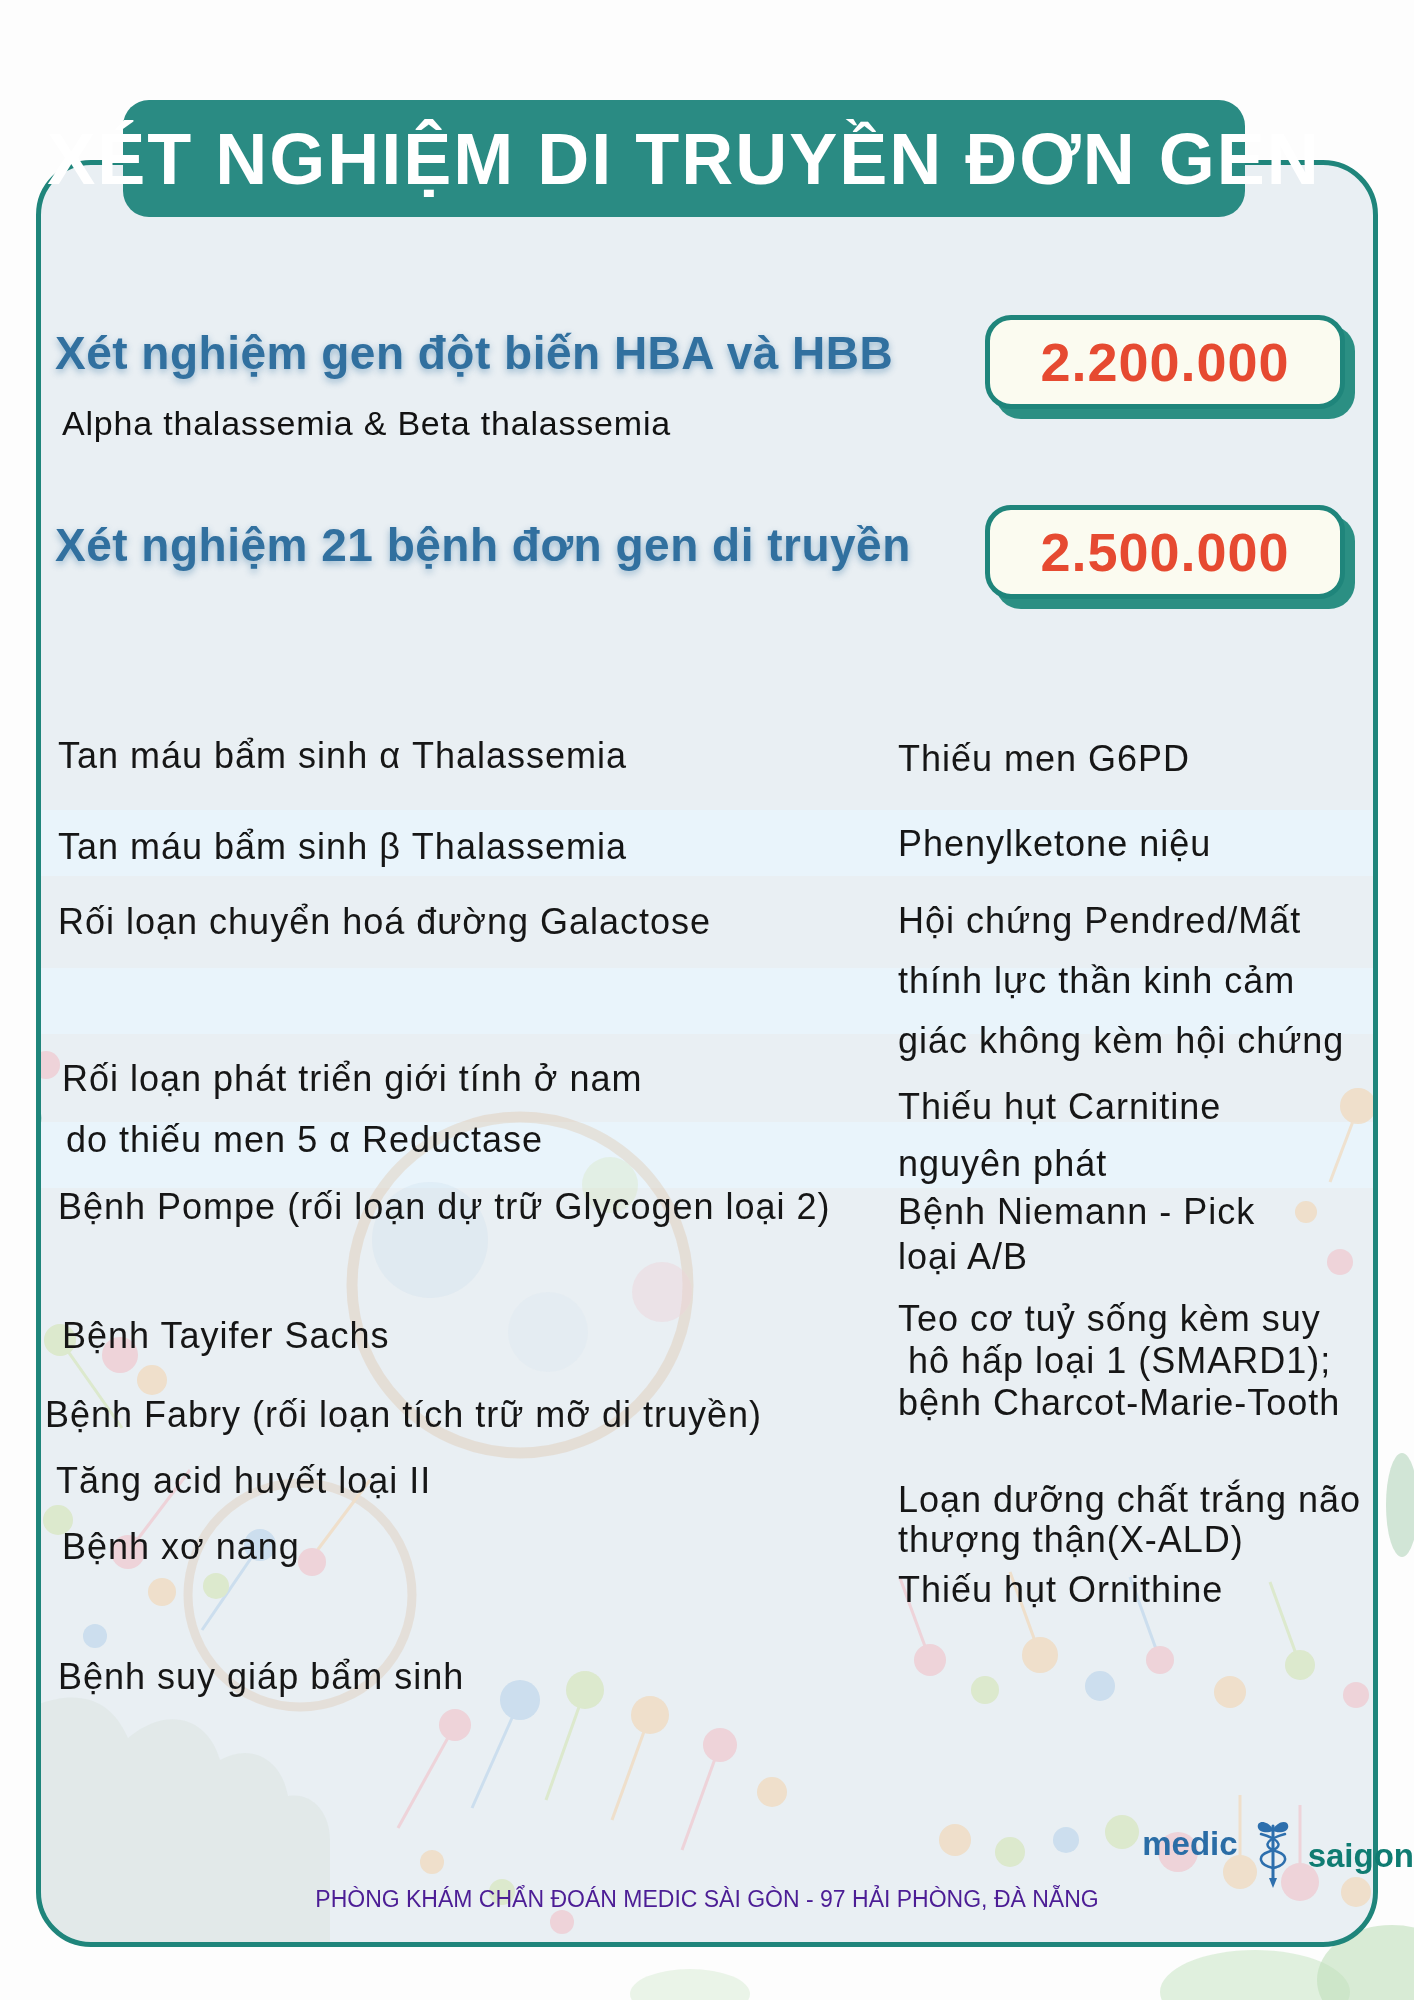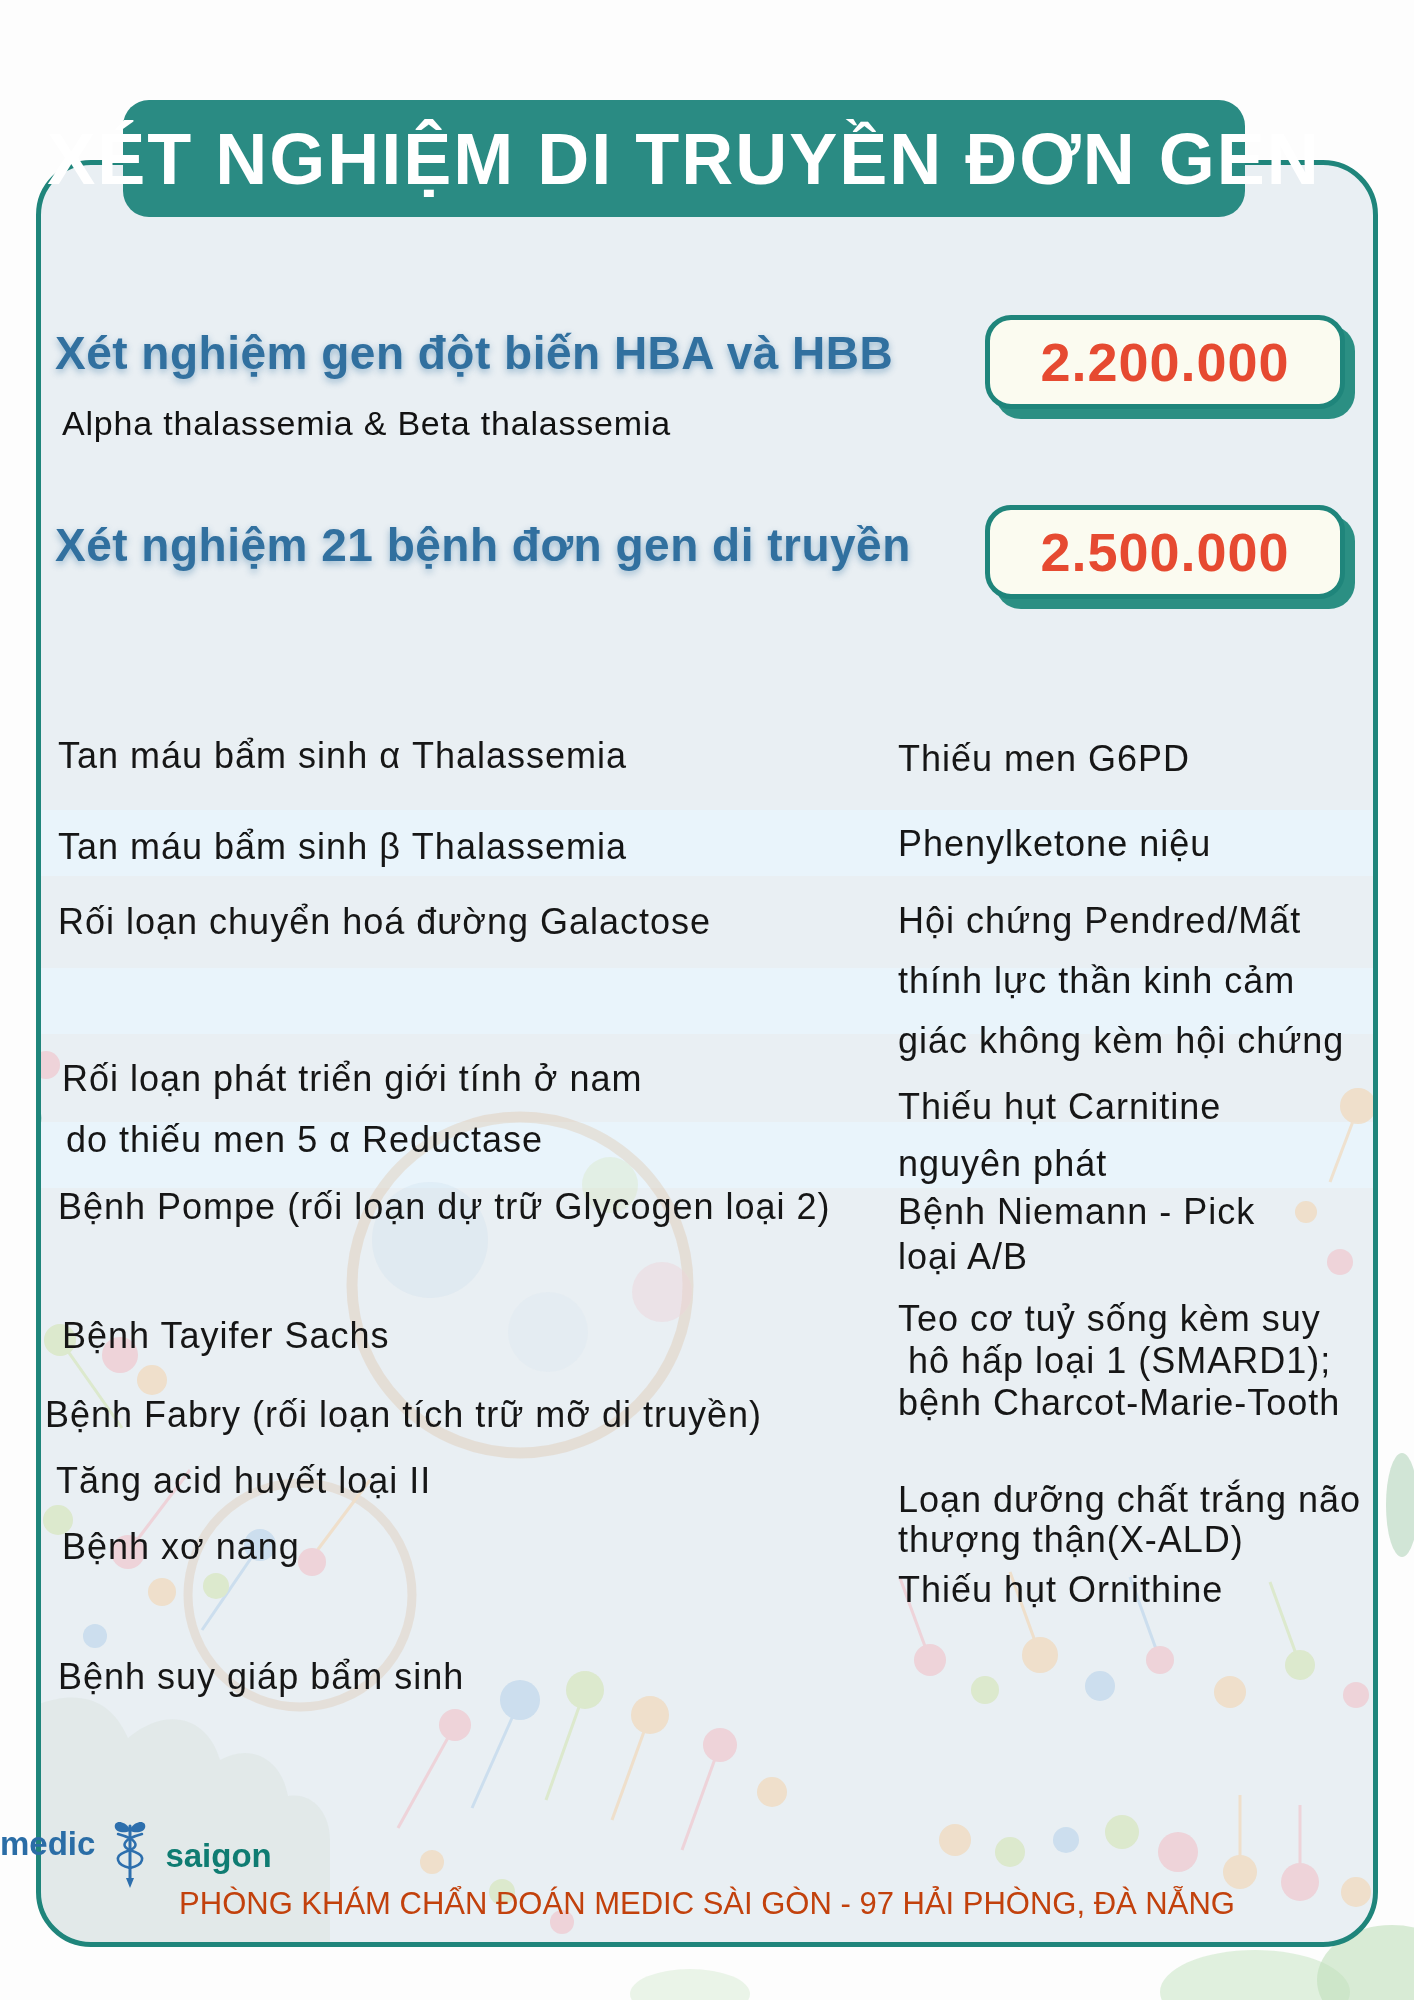--- a/index.html
+++ b/index.html
@@ -15,26 +15,26 @@
           background:#2a8b83;border-radius:26px;display:flex;align-items:center;justify-content:center}
   .banner span{color:#ffffff;font-size:72px;font-weight:700;letter-spacing:2px;white-space:nowrap}
   .hd{position:absolute;font-size:46px;font-weight:700;color:#31709f;letter-spacing:.5px;
       text-shadow:0 3px 7px rgba(49,112,159,.45);white-space:nowrap}
   .sub{position:absolute;font-size:34px;color:#121212;letter-spacing:.8px;white-space:nowrap}
   .pricebox{position:absolute;width:360px;height:94px;box-sizing:border-box;background:#fbfbf0;
             border:5px solid #1f857b;border-radius:26px;box-shadow:10px 10px 0 0 #2b8f83;
             display:flex;align-items:center;justify-content:center}
   .pricebox span{font-size:54px;font-weight:700;color:#e64a31;letter-spacing:1px}
   .li{position:absolute;font-size:36px;color:#161616;letter-spacing:1px;white-space:nowrap}
-  .logo{position:absolute;left:0;right:0;top:1818px;display:flex;justify-content:flex-start;
+  .logo{position:absolute;left:0;right:0;top:1818px;display:flex;justify-content:flex-end;
         align-items:flex-start;gap:15px}
   .lm{font-size:33px;font-weight:700;color:#2a6da6;line-height:36px;margin-top:8px}
   .ls{font-size:33px;font-weight:700;color:#0f7c72;line-height:36px;margin-top:20px}
-  .address{position:absolute;left:0;right:0;top:1886px;text-align:center;font-size:31px;
-           color:#c2410c;letter-spacing:0;white-space:nowrap}
+  .address{position:absolute;left:0;right:0;top:1886px;text-align:center;font-size:23px;
+           color:#4c1d95;letter-spacing:0;white-space:nowrap}
 </style>
 </head>
 <body>
 
 <div class="page">
 
   <svg class="outer-deco" width="1414" height="2000" viewBox="0 0 1414 2000">
     <ellipse cx="1255" cy="1992" rx="95" ry="42" fill="#cde7c9" opacity="0.6"></ellipse>
     <ellipse cx="1392" cy="1980" rx="75" ry="55" fill="#bfe0bb" opacity="0.6"></ellipse>
     <ellipse cx="1402" cy="1505" rx="16" ry="52" fill="#bedac4" opacity="0.7"></ellipse>

